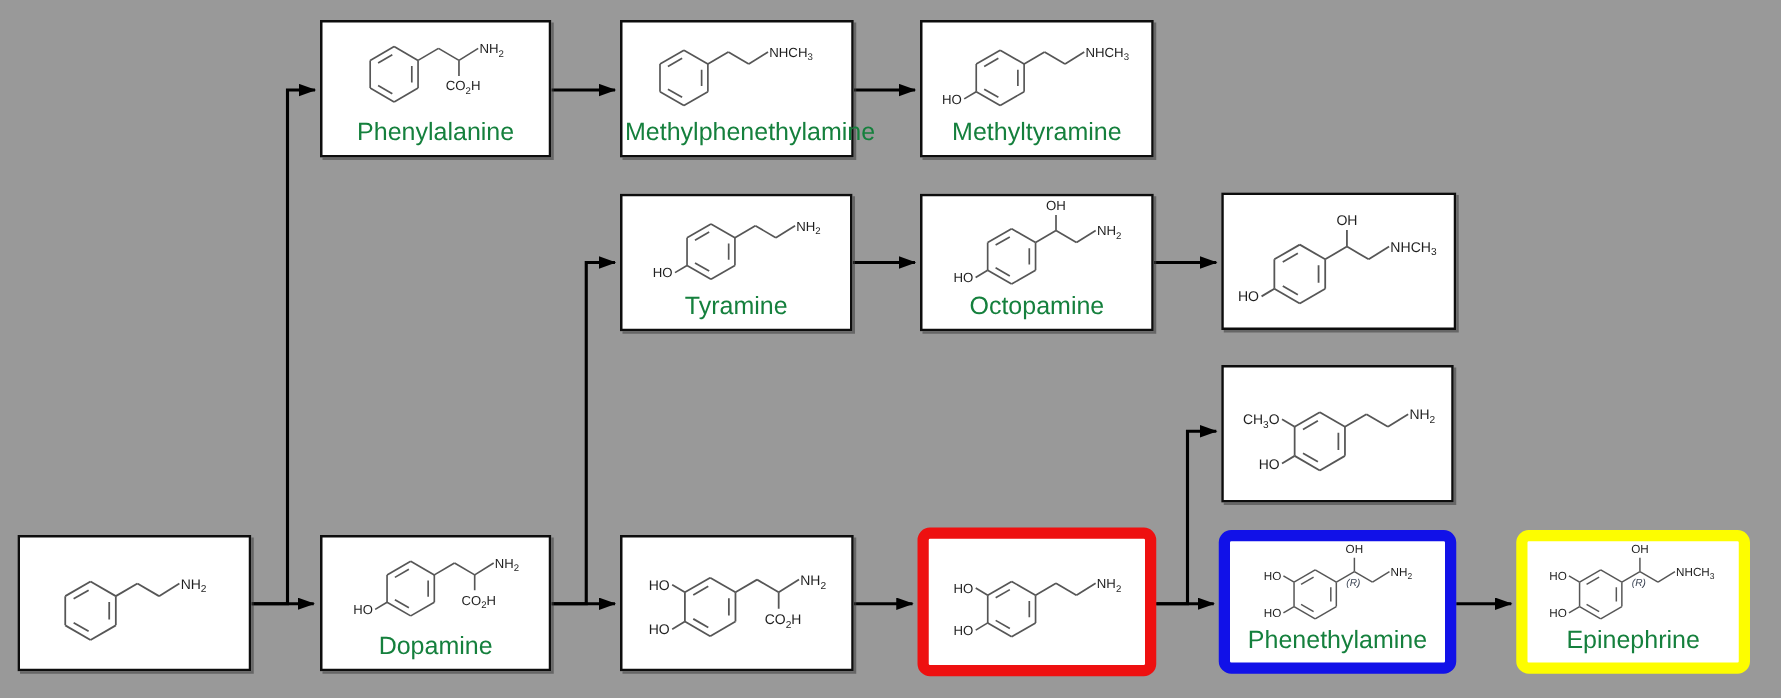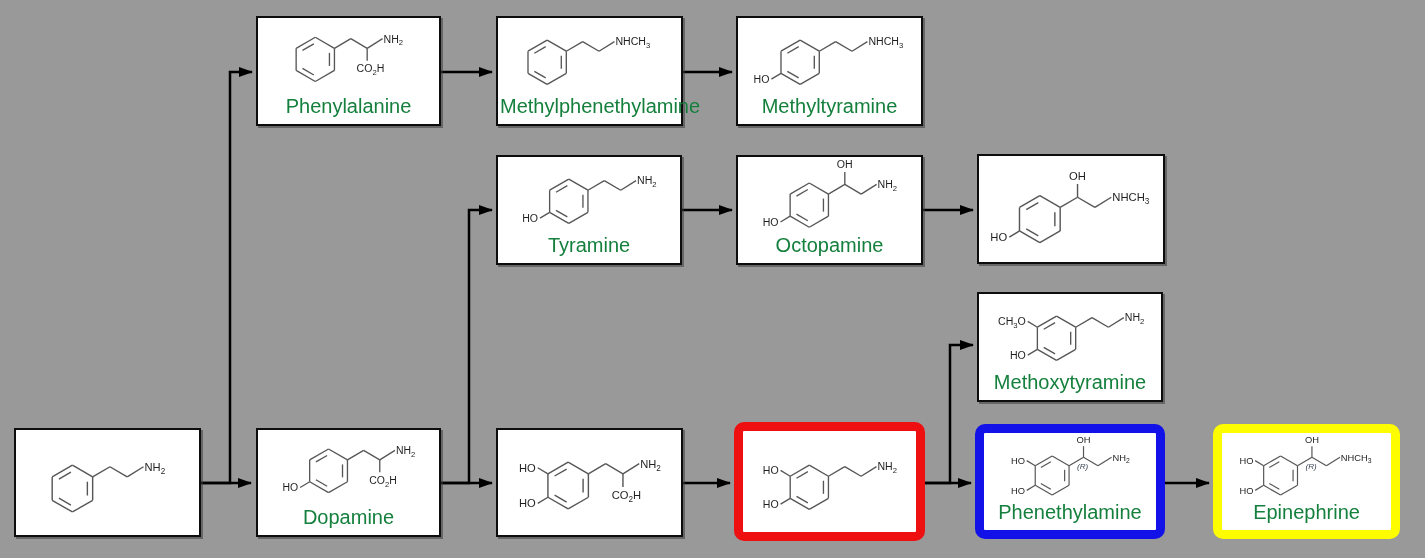--- a/index.html
+++ b/index.html
@@ -192,21 +192,20 @@
           <line x1="62.7" y1="36.6" x2="74.5" y2="29.8" stroke="#565656" stroke-width="1.4"></line>
           <line x1="95.9" y1="34.5" x2="112.9" y2="24.5" stroke="#565656" stroke-width="1.4"></line>
           <line x1="112.9" y1="24.5" x2="129.9" y2="34.5" stroke="#565656" stroke-width="1.4"></line>
           <line x1="129.9" y1="34.5" x2="145.9" y2="24.5" stroke="#565656" stroke-width="1.4"></line>
           <line x1="56.1" y1="57.5" x2="46.1" y2="63.5" stroke="#565656" stroke-width="1.4"></line>
           <line x1="56.1" y1="34.5" x2="46.1" y2="28.5" stroke="#565656" stroke-width="1.4"></line>
           <text x="146.9" y="28.5" text-anchor="start">NH<tspan class="sub" dy="3">2</tspan></text>
           <text x="44.1" y="67.5" text-anchor="end">HO</text>
           <text x="44.1" y="32.5" text-anchor="end">CH<tspan class="sub" dy="3">3</tspan><tspan dy="-3">O</tspan></text>
         </svg>
-        <div class="name">Methoxytyramine</div>
       </div>
       <div class="box" style="left: 14px; top: 428px; width: 187px; height: 109px;">
         <svg class="struct" viewBox="0 0 180 80" preserveAspectRatio="xMidYMid meet">
           <line x1="75.4" y1="34.5" x2="75.4" y2="57.5" stroke="#565656" stroke-width="1.4"></line>
           <line x1="75.4" y1="57.5" x2="55.5" y2="69.0" stroke="#565656" stroke-width="1.4"></line>
           <line x1="55.5" y1="69.0" x2="35.6" y2="57.5" stroke="#565656" stroke-width="1.4"></line>
           <line x1="35.6" y1="57.5" x2="35.6" y2="34.5" stroke="#565656" stroke-width="1.4"></line>
           <line x1="35.6" y1="34.5" x2="55.5" y2="23.0" stroke="#565656" stroke-width="1.4"></line>
           <line x1="55.5" y1="23.0" x2="75.4" y2="34.5" stroke="#565656" stroke-width="1.4"></line>
           <line x1="70.2" y1="39.2" x2="70.2" y2="52.8" stroke="#565656" stroke-width="1.4"></line>

